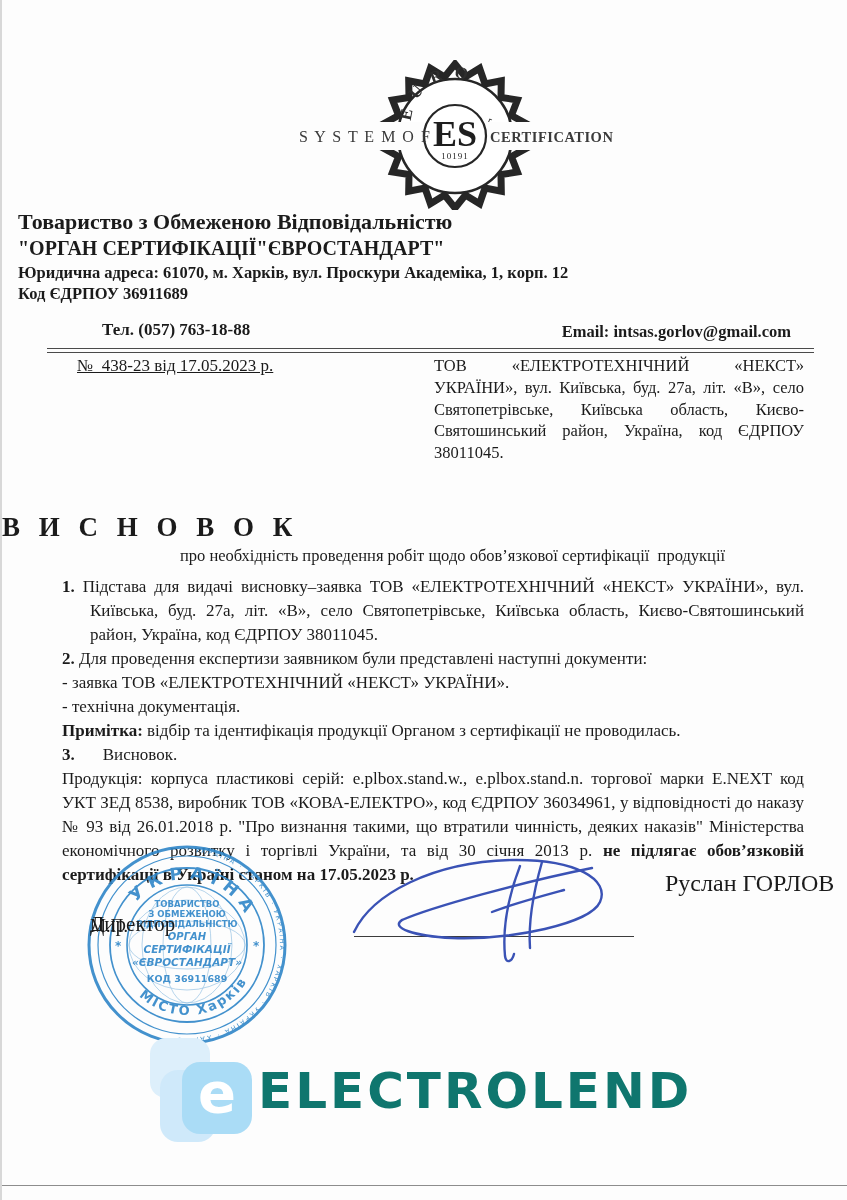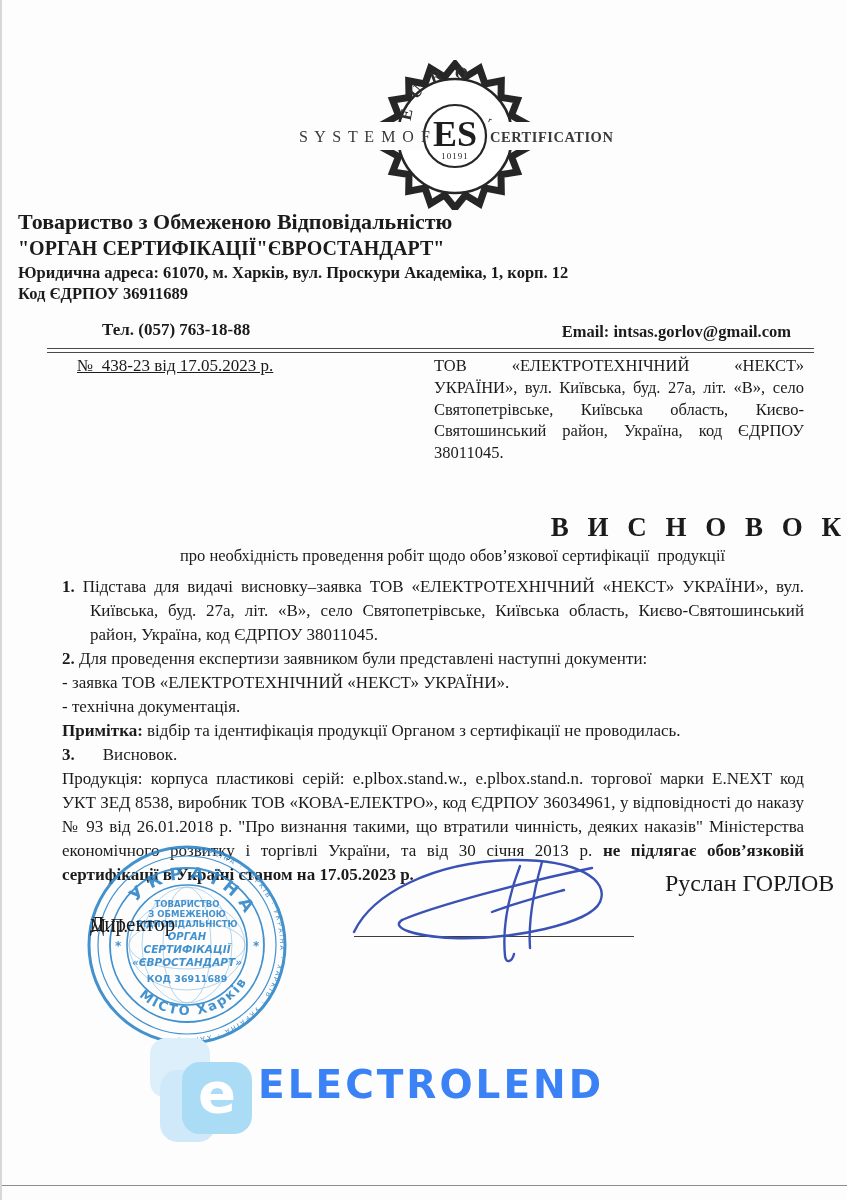--- a/index.html
+++ b/index.html
@@ -19,21 +19,21 @@
   .hdr3{top:263px;font-size:16.5px;}
   .hdr4{top:284px;font-size:16.5px;}
   .contact-phone{position:absolute;left:100px;top:320px;font-size:17px;font-weight:bold;}
   .contact-email{position:absolute;right:56px;top:322px;font-size:16.5px;font-weight:bold;}
   .dbl-rule{position:absolute;left:45px;top:348px;width:767px;height:3px;
     border-top:1.3px solid #4a4a4a;border-bottom:1.3px solid #4a4a4a;}
   .ref-number{position:absolute;left:75px;top:356px;font-size:17px;text-decoration:underline;white-space:pre;}
   .recipient{position:absolute;left:432px;top:355px;width:370px;font-size:16.5px;
     line-height:21.8px;text-align:justify;}
   
-  .doc-title{position:absolute;left:0;top:512px;width:100%;text-align:right;
+  .doc-title{position:absolute;left:0;top:512px;width:100%;text-align:left;
     font-weight:bold;font-size:27px;letter-spacing:6px;}
   .doc-subtitle{position:absolute;left:0;top:546px;width:100%;text-align:center;
     font-size:16.5px;white-space:pre;padding-left:28px;}
   
   .body-text{position:absolute;left:60px;top:575px;width:742px;font-size:17px;line-height:24px;}
   .body-text p{margin:0;text-align:justify;}
   .hang{padding-left:28px;text-indent:-28px;}
   .num{font-weight:bold;}
   .note-label{font-weight:bold;}
   .item3{margin-top:0;}
@@ -48,21 +48,21 @@
   .signer-name{position:absolute;left:663px;top:870px;font-size:24px;}
   
   .wm{position:absolute;left:148px;top:1030px;width:560px;height:120px;}
   .wm-sq{position:absolute;border-radius:16px;}
   .wm-sq1{left:0;top:8px;width:60px;height:60px;background:#ddeffb;}
   .wm-sq2{left:10px;top:40px;width:56px;height:72px;background:#cfe9fa;border-radius:18px;}
   .wm-sq3{left:32px;top:32px;width:70px;height:72px;background:#aadcf6;border-radius:18px;}
   .wm-e{position:absolute;left:32px;top:26px;width:70px;height:72px;display:flex;align-items:center;justify-content:center;
     color:#ffffff;font-family:"DejaVu Sans",sans-serif;font-weight:bold;font-size:56px;}
   .wm-text{position:absolute;left:108px;top:32px;font-family:"DejaVu Sans",sans-serif;
-    font-weight:bold;font-size:39px;letter-spacing:3px;color:#3b82f6;}
+    font-weight:bold;font-size:50px;letter-spacing:3px;color:#0f766e;}
   
   .bottom-scan-line{position:absolute;left:0;top:1185px;width:100%;border-top:1.6px solid #8d8d8d;}
   .seal-side{font-family:"Liberation Serif",serif;}
 </style>
 </head>
 <body>
 
 <div class="page">
 
   <div class="seal-wrap">

